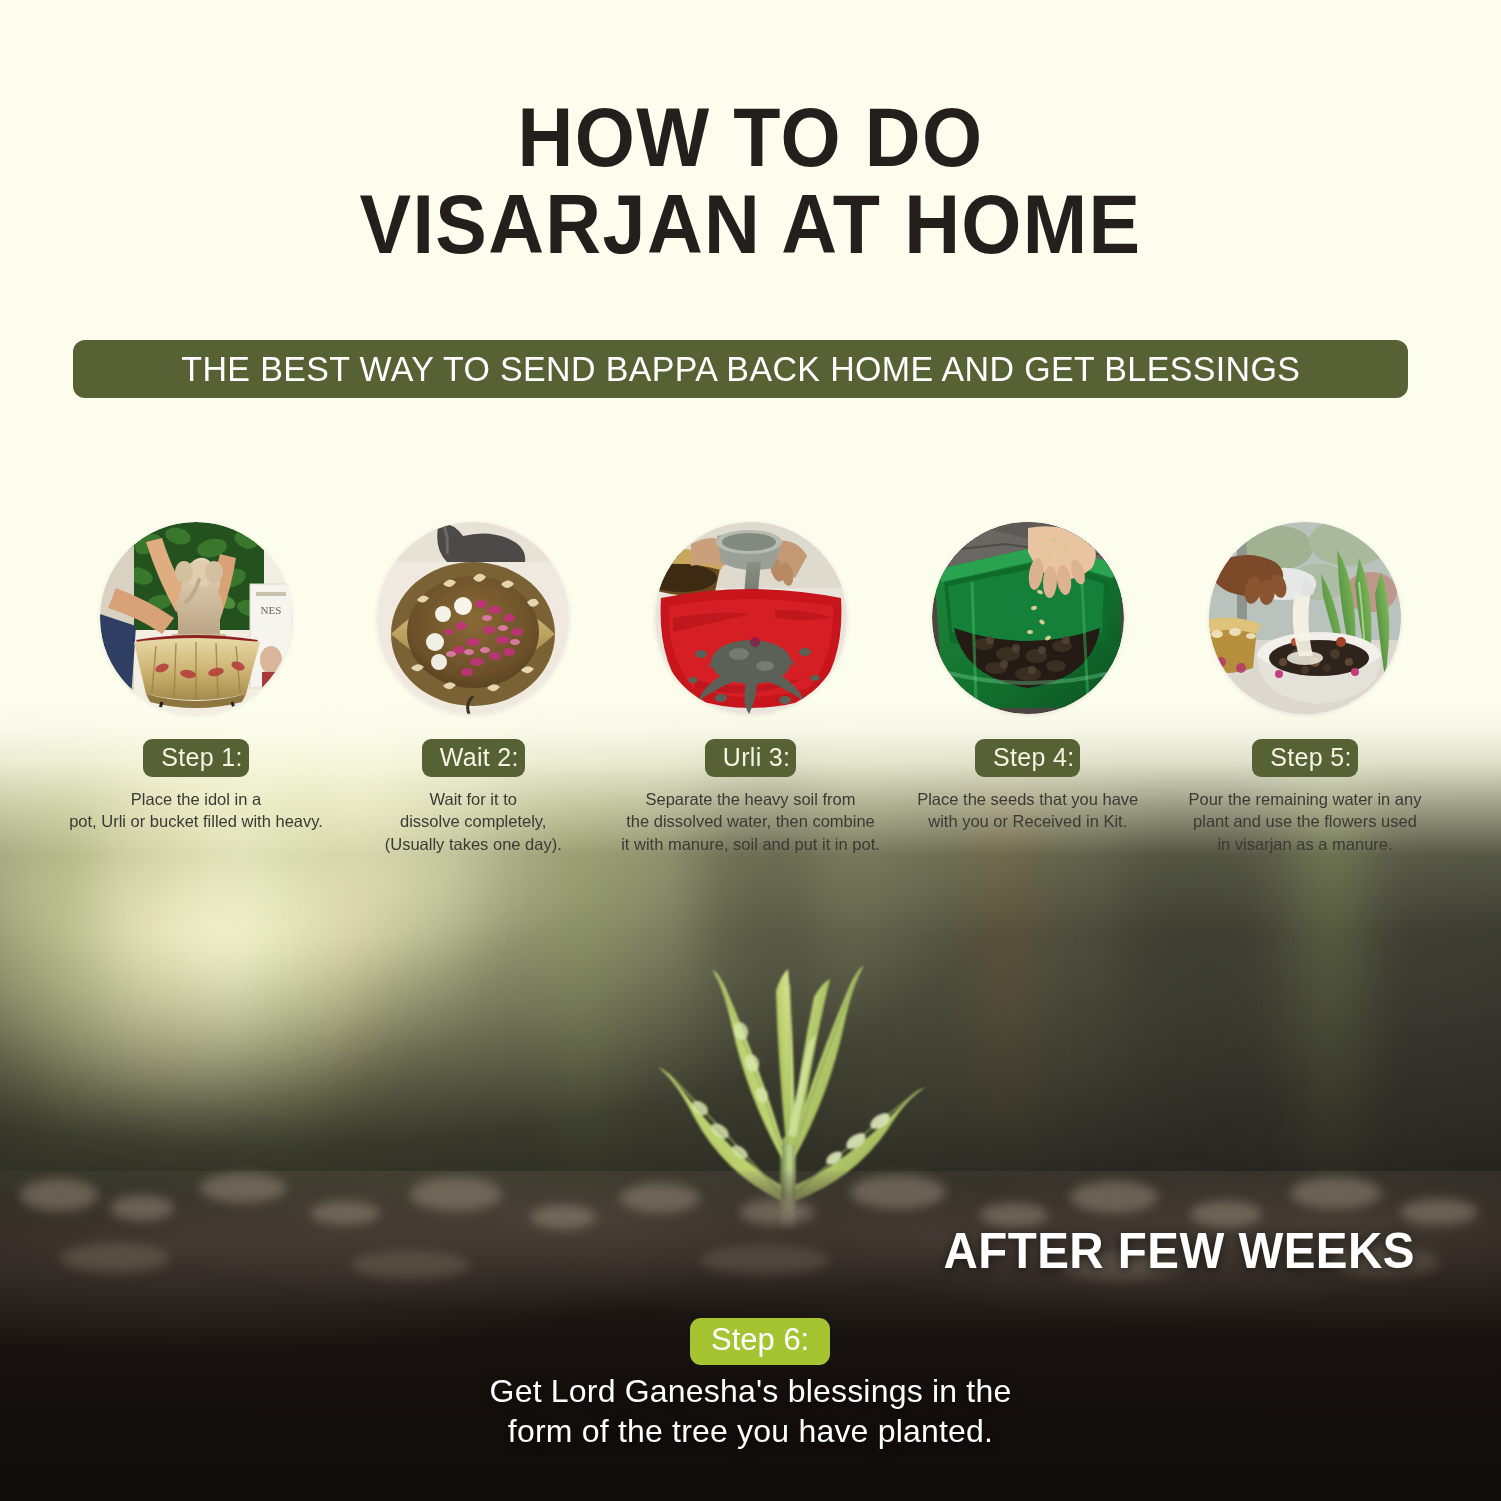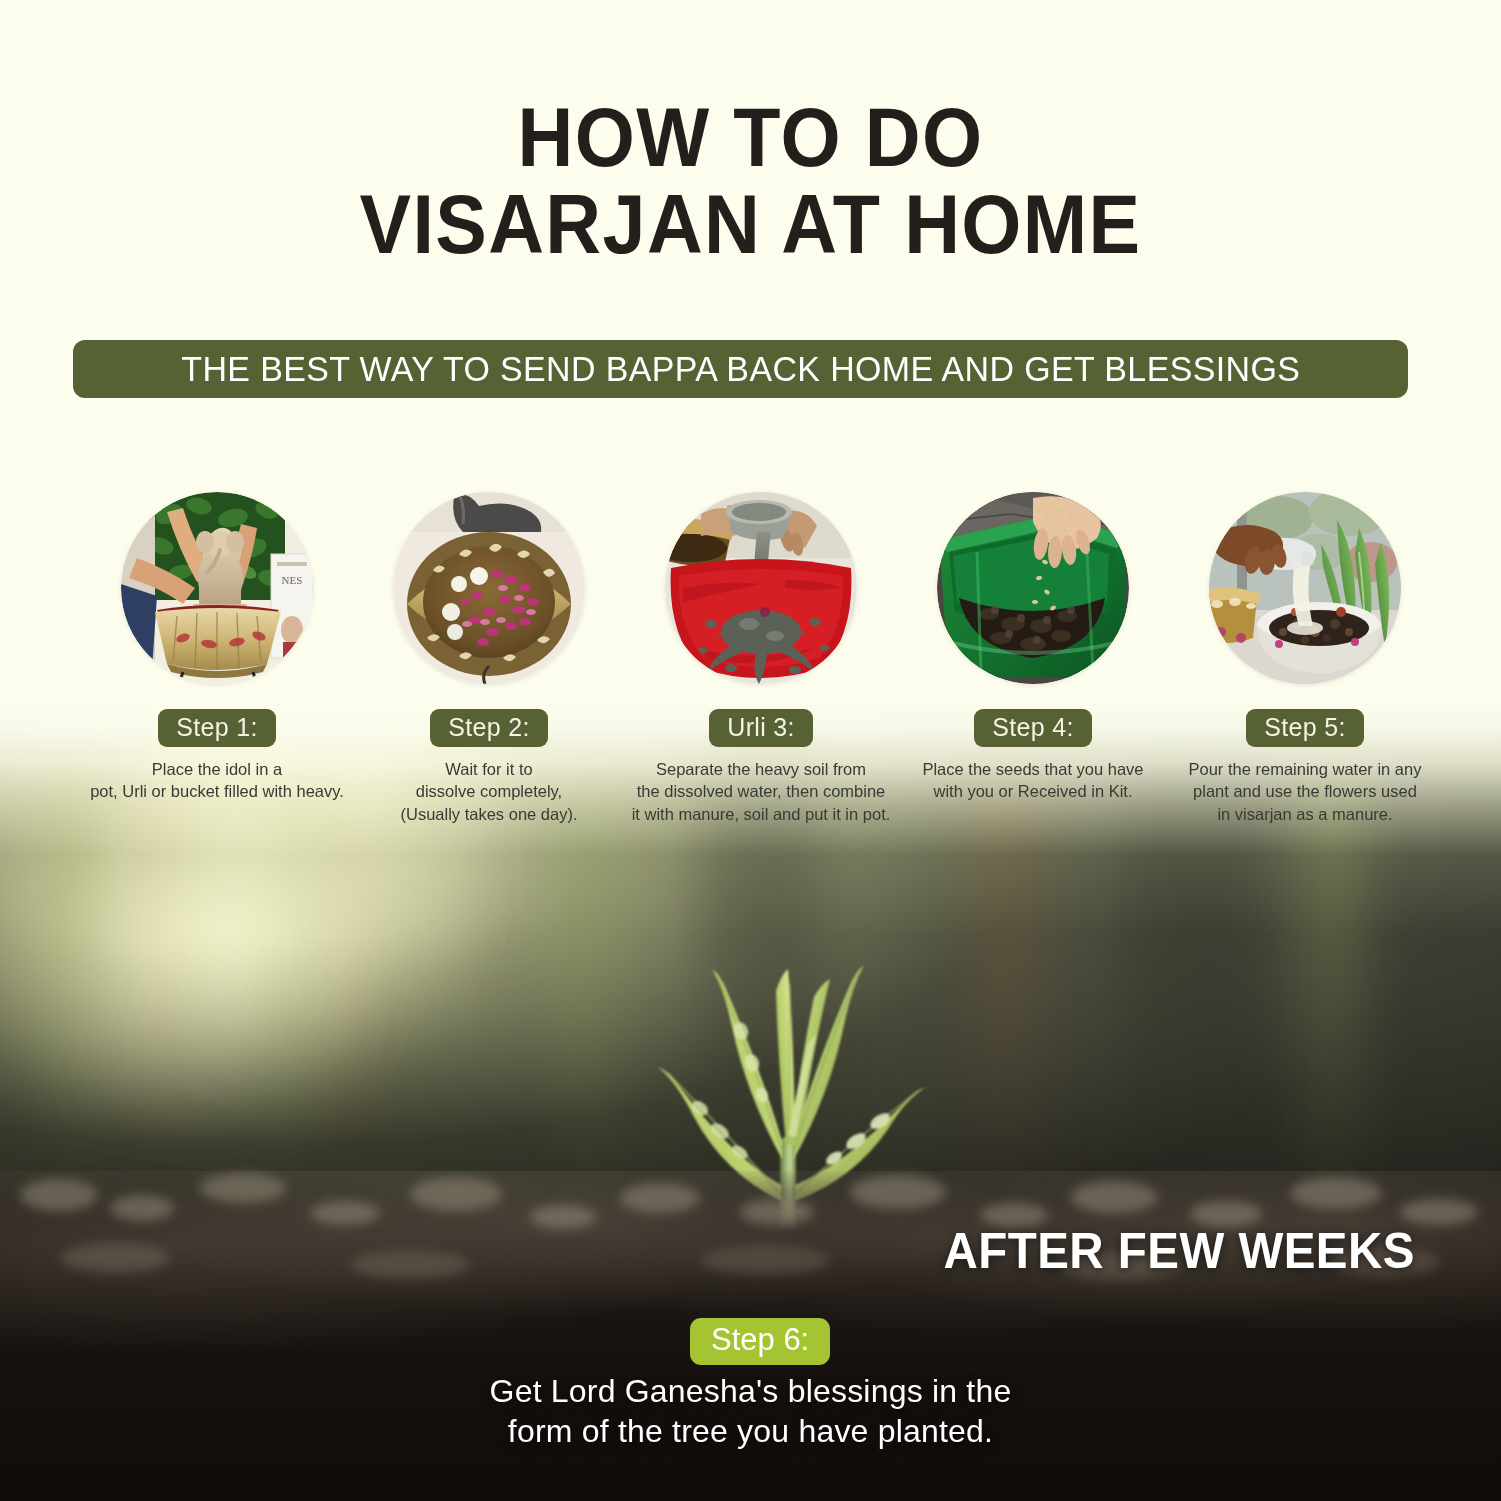--- a/index.html
+++ b/index.html
@@ -120,37 +120,37 @@
     color: #ffffff;
     font-size: 35px;
     font-weight: 500;
     letter-spacing: 0.4px;
     transform: scaleX(0.97);
     white-space: nowrap;
   }
 
   
   .steps {
-    position: absolute; left: 60px; top: 492px; width: 1381px;
-    display: flex; justify-content: flex-end; align-items: flex-start;
+    position: absolute; left: 60px; top: 522px; width: 1381px;
+    display: flex; justify-content: space-between; align-items: flex-start;
   }
   .step { width: 272px; display: flex; flex-direction: column; align-items: center; }
   .thumb {
     width: 192px; height: 192px; border-radius: 50%;
     overflow: hidden; position: relative;
     box-shadow: 0 1px 4px rgba(0,0,0,.10);
   }
   .thumb svg { display:block; width:192px; height:192px; }
 
   .step-badge {
     margin-top: 25px;
     background: #566234;
     color: #f4f3e4;
     border-radius: 9px;
-    padding: 4px 18px 6px 18px;
+    padding: 4px 6px 6px 18px;
     font-size: 25px;
     letter-spacing: .3px;
     line-height: 1.12;
   }
   .step-desc {
     margin-top: 11px;
     color: #3a3a35;
     font-size: 16.5px;
     line-height: 1.36;
     text-align: center;
@@ -500,21 +500,21 @@
                 <ellipse cx="126" cy="106" rx="5" ry="3"></ellipse>
               <ellipse cx="92" cy="130" rx="5" ry="3"></ellipse>
                 <ellipse cx="108" cy="128" rx="5" ry="3"></ellipse>
               <ellipse cx="74" cy="132" rx="5" ry="3"></ellipse>
                 <ellipse cx="138" cy="120" rx="5" ry="3"></ellipse>
             </g>
             <path d="M96 174 q-8 8 -4 18" stroke="#3a3228" stroke-width="3" fill="none"></path>
           </g>
         </svg>
       </div>
-      <div class="step-badge">Step 2:</div>
+      <div class="step-badge">Wait 2:</div>
       <div class="step-desc">Wait for it to
 dissolve completely,
 (Usually takes one day).</div>
     </div>
 
     <div class="step">
       <div class="thumb">
         <svg viewBox="0 0 192 192" xmlns="http://www.w3.org/2000/svg">
           <defs>
             <clipPath id="c3">

